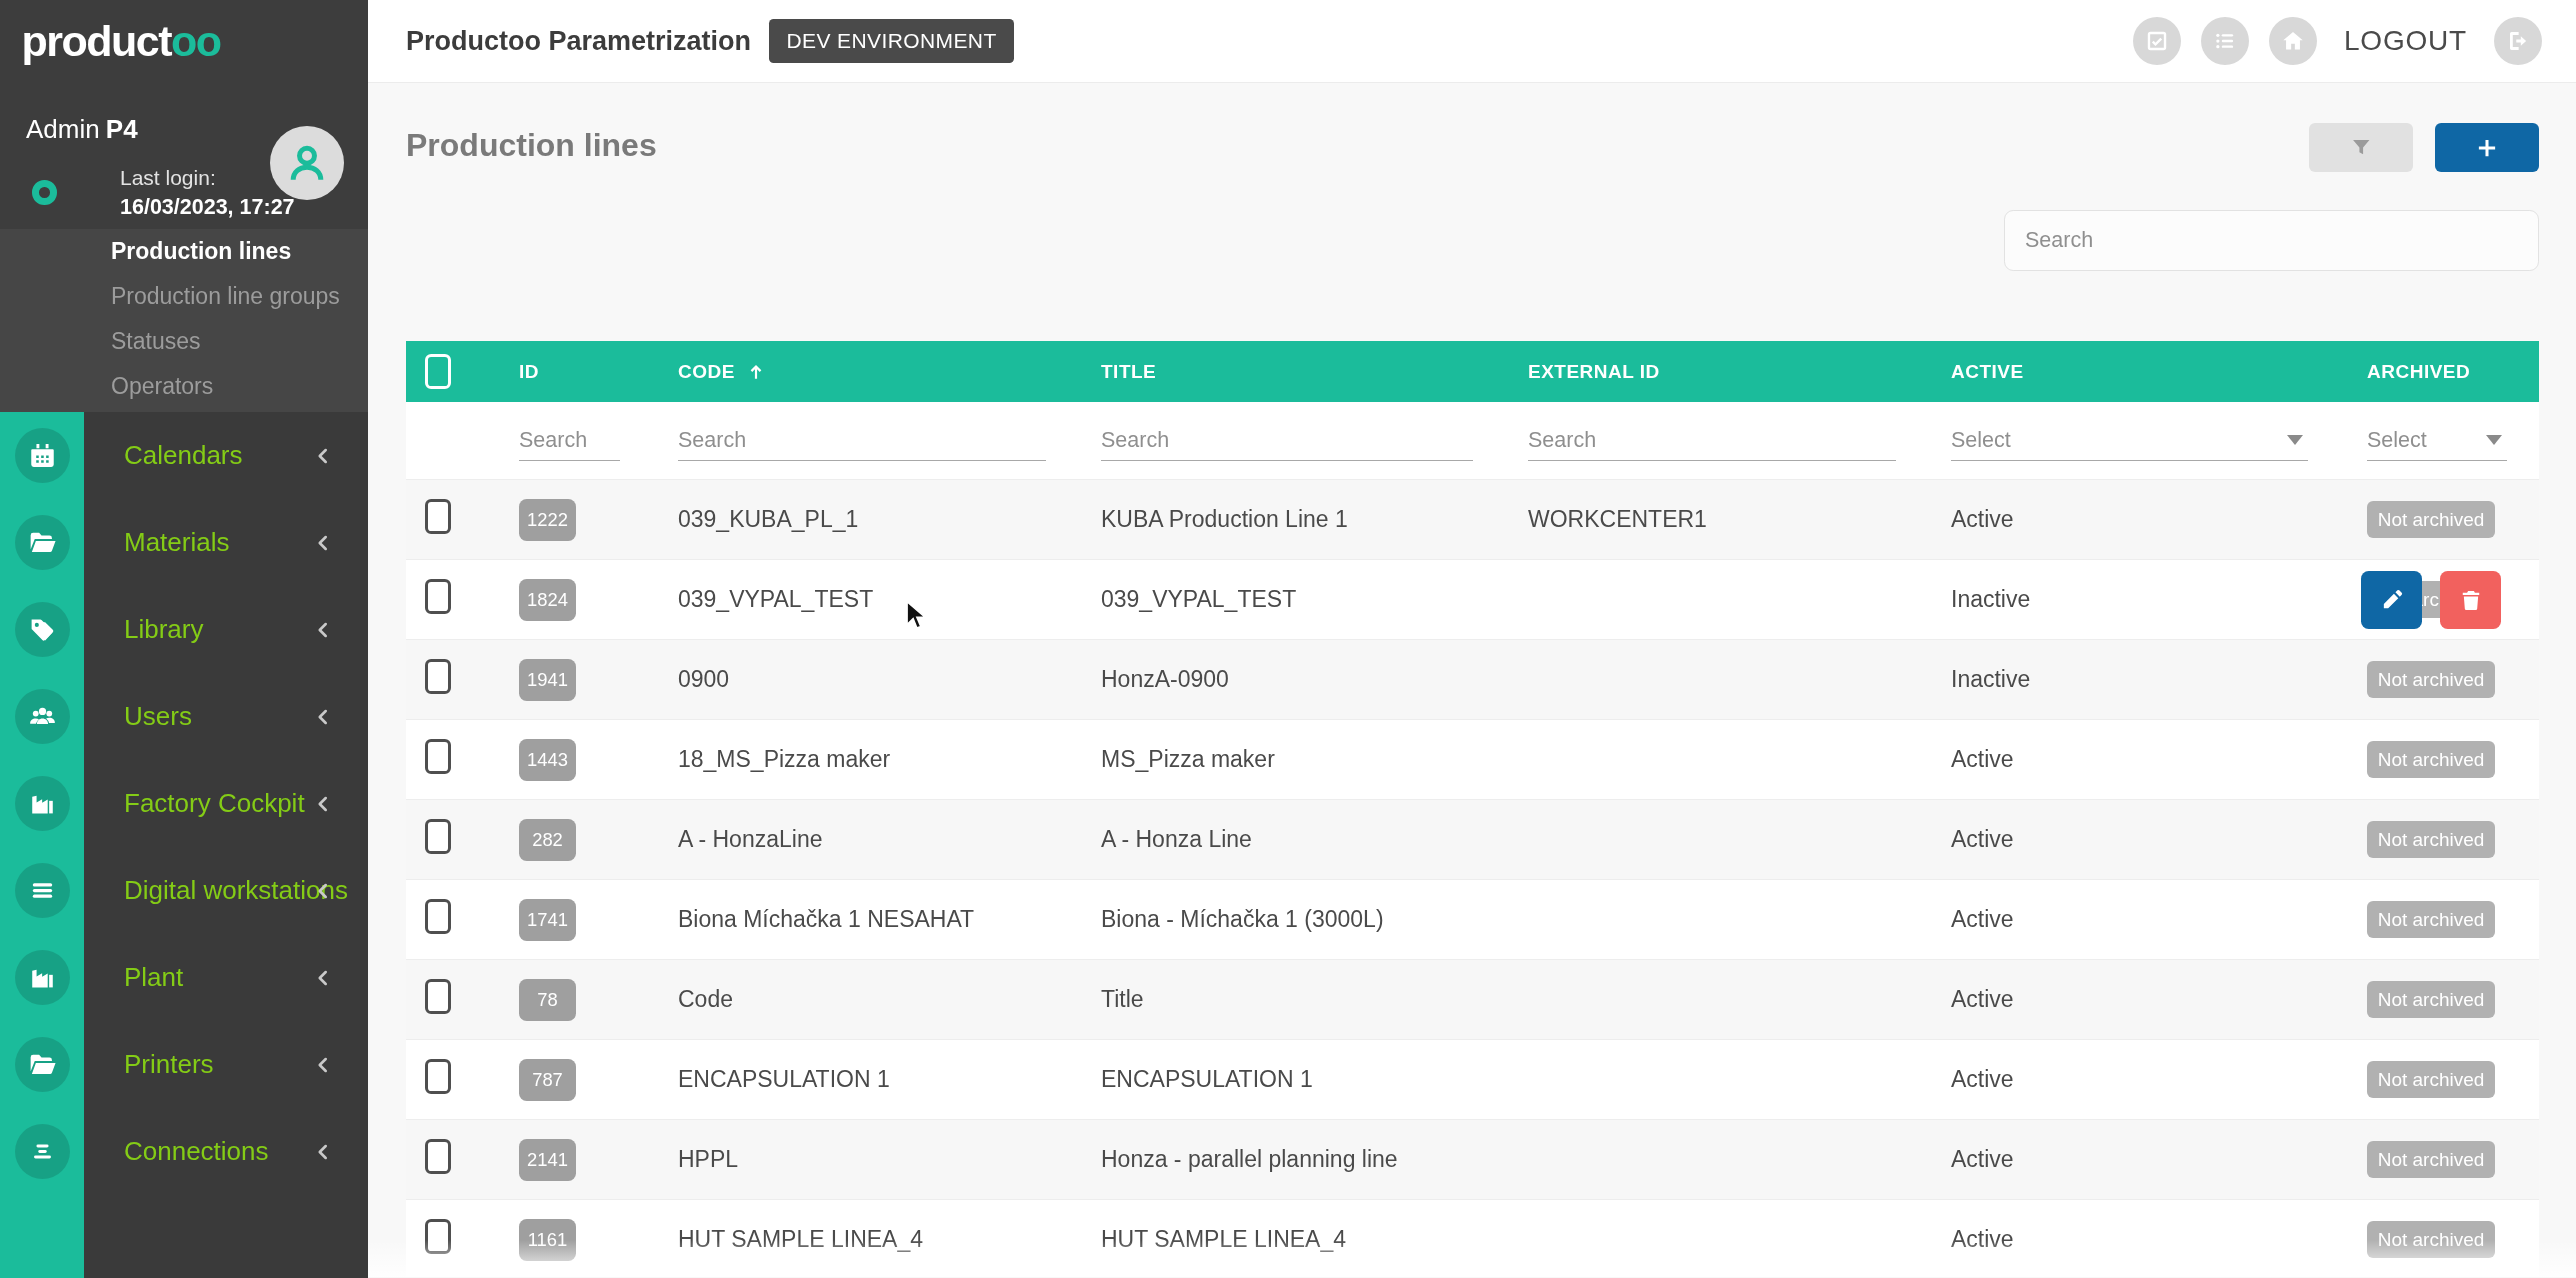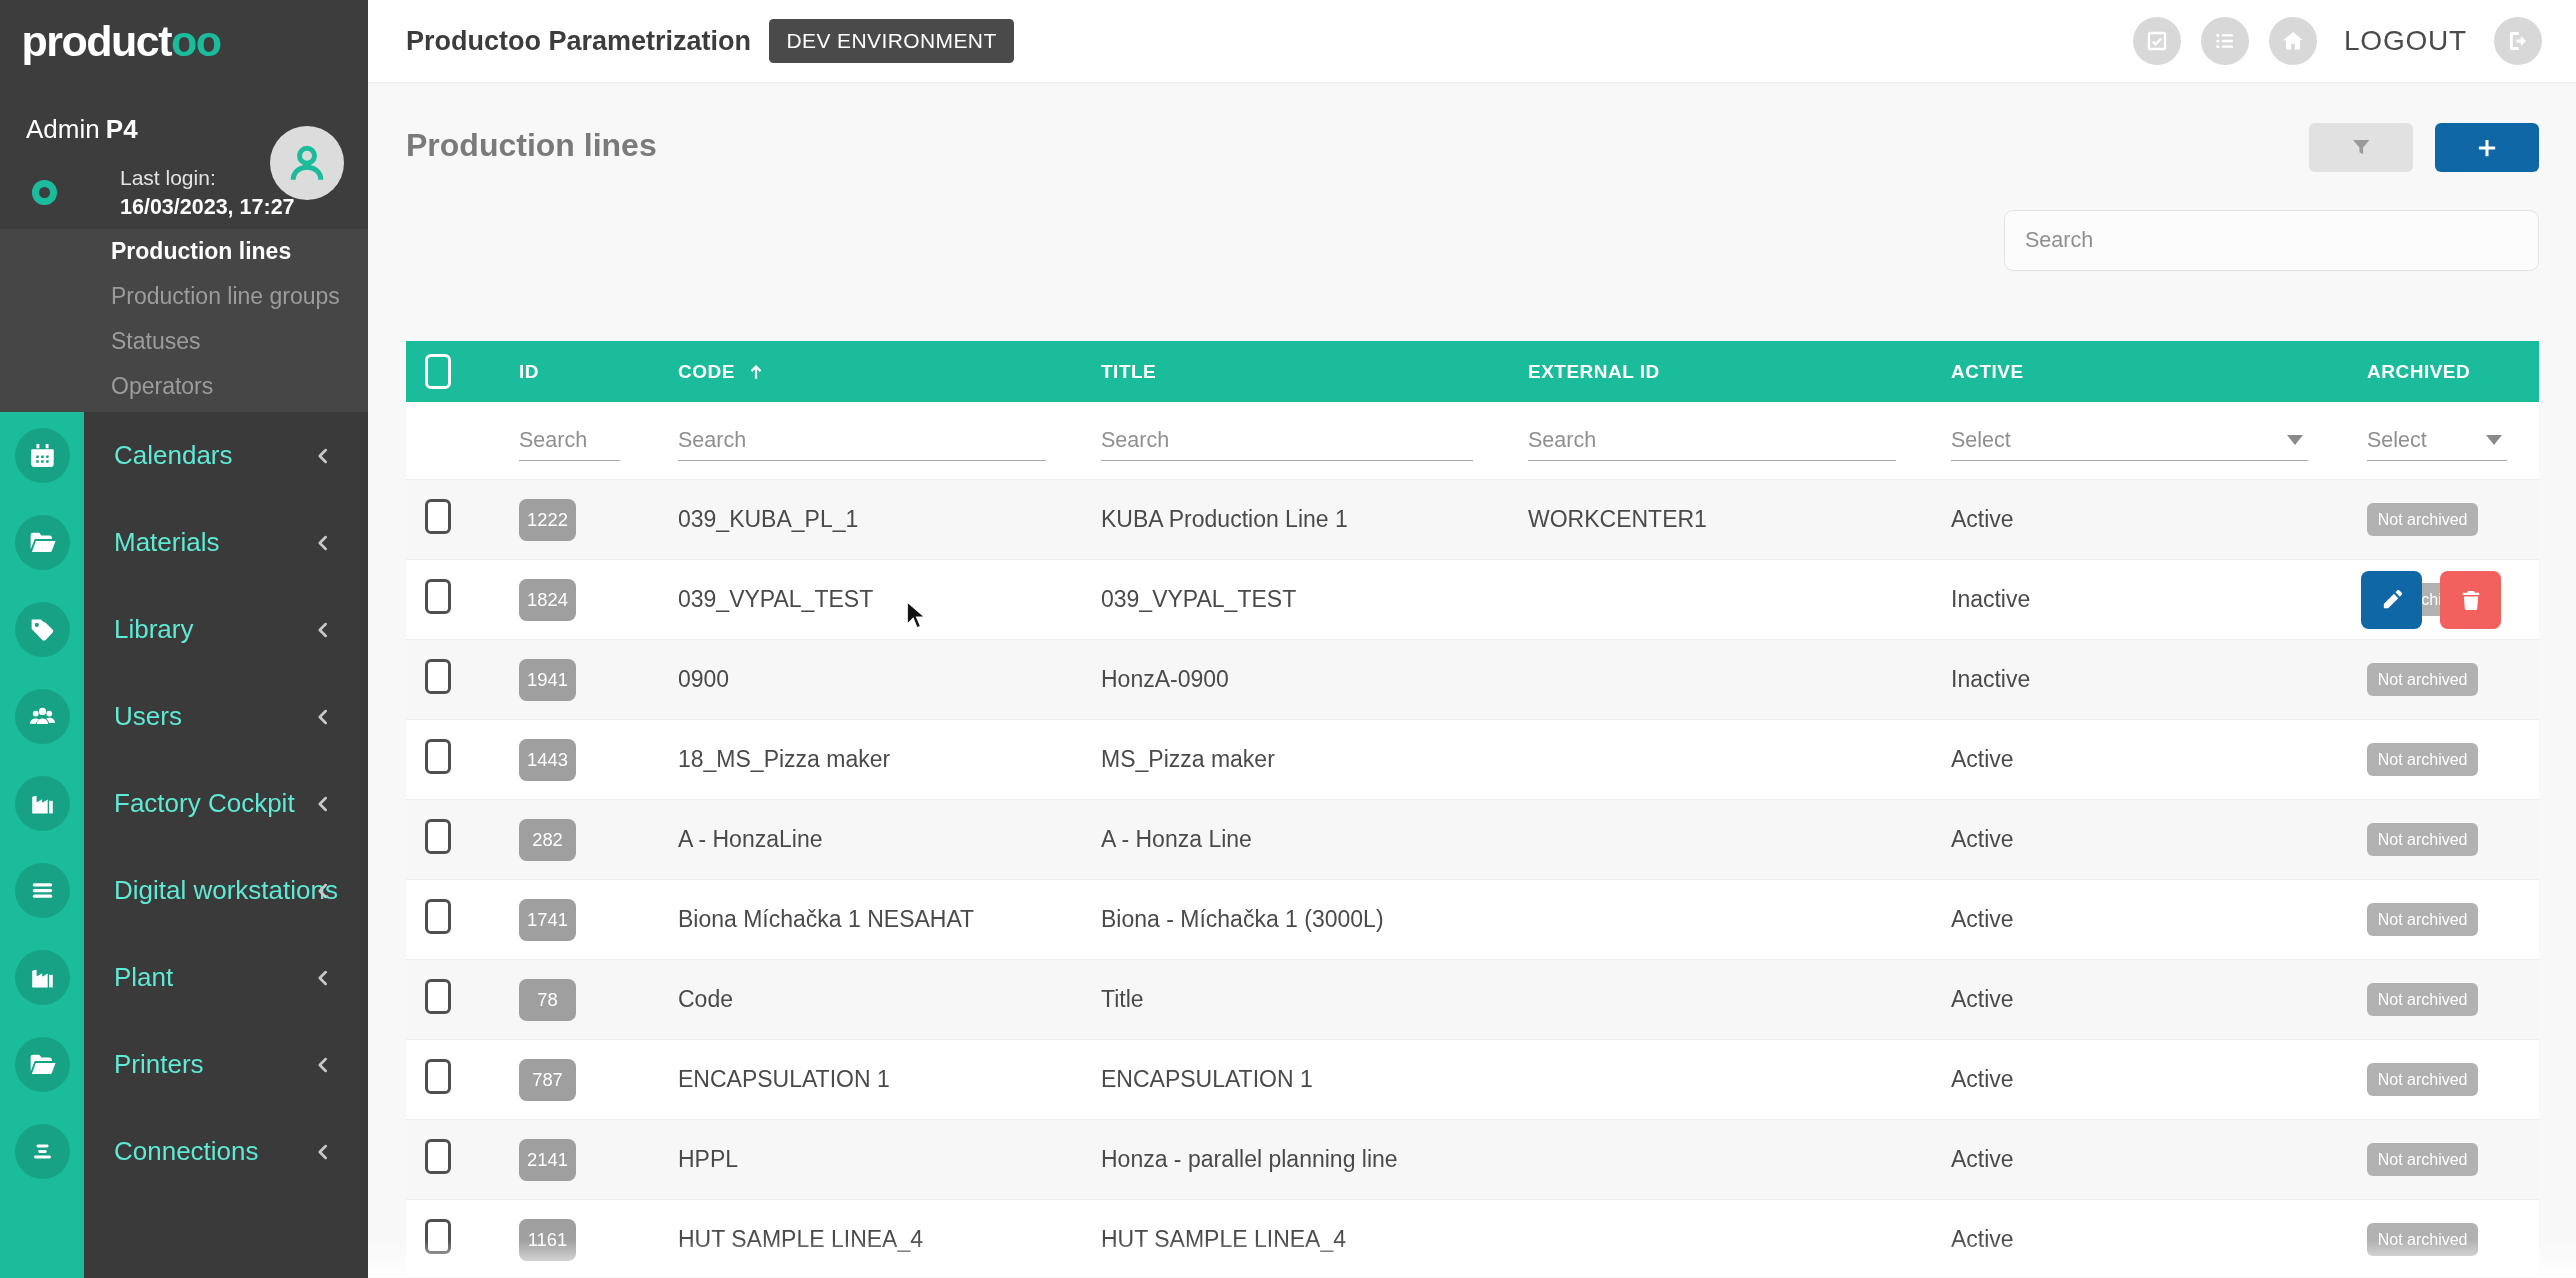--- a/index.html
+++ b/index.html
@@ -35,21 +35,21 @@
   .icon-circle{width:55px;height:55px;border-radius:50%;background:rgba(0,0,0,0.14);display:flex;align-items:center;justify-content:center;}
   .icon-circle svg{width:29px;height:29px;}
   .group-header .glabel{color:#fff;font-size:28px;margin-left:26px;}
   .chev{width:26px;height:26px;fill:none;stroke:#c9c9c9;stroke-width:2.4;stroke-linecap:round;stroke-linejoin:round;}
   .chev-right{position:absolute;right:32px;top:50%;transform:translateY(-50%);}
   .submenu{padding-bottom:3.1px;}
   .subitem{height:45px;display:flex;align-items:center;padding-left:111px;}
   .subitem-label{font-size:23px;color:#9c9c9c;}
   .subitem.active .subitem-label{color:#fff;font-weight:700;}
   .item{height:87px;display:flex;align-items:center;position:relative;}
-  .item-label{font-size:26px;color:#5eead4;margin-left:30px;}
+  .item-label{font-size:26px;color:#84cc16;margin-left:40px;}
 
   
   .main{position:absolute;left:368px;top:0;right:0;bottom:0;background:var(--page_bg,#f8f8f8);}
   .topbar{height:83px;background:#fff;border-bottom:0.8px solid #ececec;display:flex;align-items:center;padding:0 34px 0 38px;}
   .topbar-title{font-size:27px;font-weight:700;color:#3c3c3c;}
   .env-badge{margin-left:18.4px;background:var(--env_badge,#4a4a4a);color:#fff;font-size:21px;padding:10px 17px;border-radius:4.6px;letter-spacing:0.4px;white-space:nowrap;}
   .top-actions{margin-left:auto;display:flex;align-items:center;gap:20px;}
   .circle-btn{width:48px;height:48px;border-radius:50%;background:var(--circle_btn,#d8d8d8);display:flex;align-items:center;justify-content:center;}
   .circle-btn svg{width:26px;height:26px;}
   .logout-label{font-size:28px;color:#4a4a4a;letter-spacing:0.8px;margin:0 7px;cursor:pointer;}
@@ -80,21 +80,21 @@
   .f-id{width:101px;margin-left:19px;}
   .f-wide{width:calc(100% - 19px);}
   .sel{position:relative;height:40px;border-bottom:1.5px solid #a8a8a8;display:flex;align-items:center;cursor:pointer;}
   .sel-active{width:calc(100% - 23px);}
   .sel-archived{width:calc(100% - 32px);}
   .sel-label{font-size:21.5px;color:#8f8f8f;}
   .tri{position:absolute;right:4.6px;top:14px;width:0;height:0;border-left:8.4px solid transparent;border-right:8.4px solid transparent;border-top:10.7px solid #8a8a8a;}
   .trow{height:80px;position:relative;border-top:0.8px solid #ededed;font-size:23px;color:#4a4a4a;background:#fff;}
   .trow:nth-child(odd){background:#f7f7f7;}
   .id-badge{display:inline-block;background:var(--badge_gray,#9f9f9f);color:#fff;font-size:18.4px;border-radius:7.7px;padding:10px 7.7px;min-width:57px;text-align:center;margin-left:19px;}
-  .arch-badge{display:inline-block;background:var(--archived_gray,#b1b1b1);color:#fff;font-size:16px;border-radius:6.1px;padding:7.7px 10.7px;}
+  .arch-badge{display:inline-block;background:var(--archived_gray,#b1b1b1);color:#fff;font-size:19px;border-radius:6.1px;padding:7.7px 10.7px;}
   .row-actions{position:absolute;right:38px;top:50%;transform:translateY(-50%);display:flex;gap:18.4px;}
   .act-btn{width:61px;height:58px;border-radius:7.7px;display:flex;align-items:center;justify-content:center;}
   .act-edit{background:var(--blue,#0f67a5);}
   .act-del{background:var(--red,#f2615e);}
   .act-btn svg{width:26px;height:26px;}
   .fade{position:absolute;left:0;right:0;bottom:0;height:37px;background:linear-gradient(rgba(255,255,255,0),rgba(255,255,255,.95));pointer-events:none;z-index:4;}
   .cursor{position:absolute;left:904px;top:600px;z-index:99;pointer-events:none;}
 </style>
 </head>
 <body>

